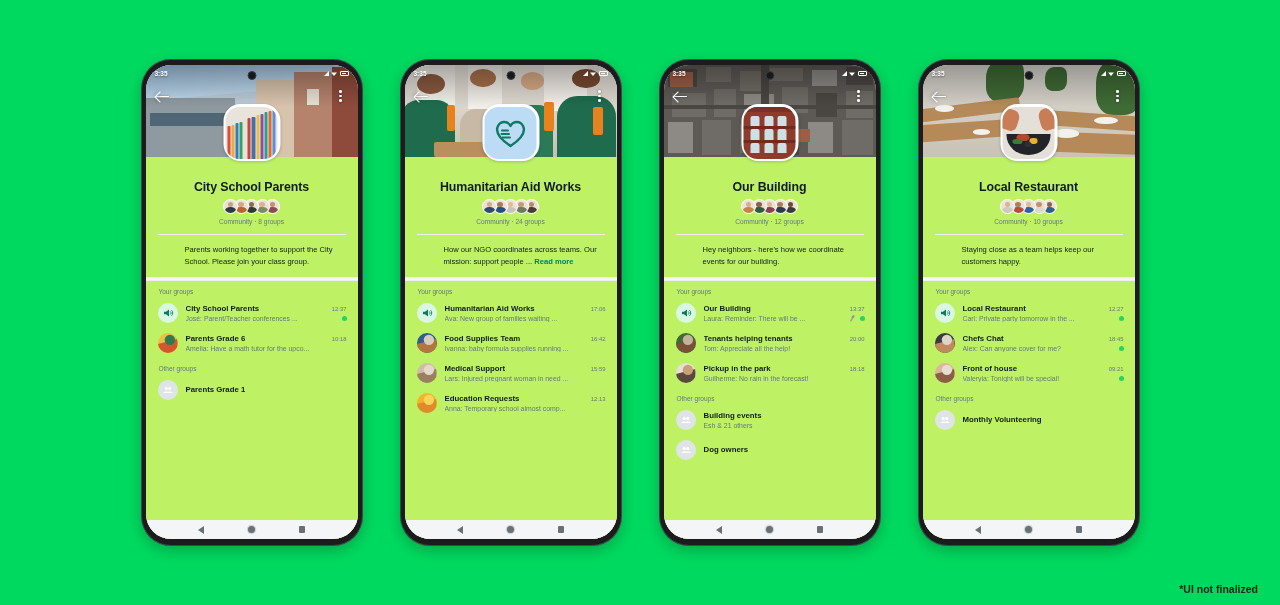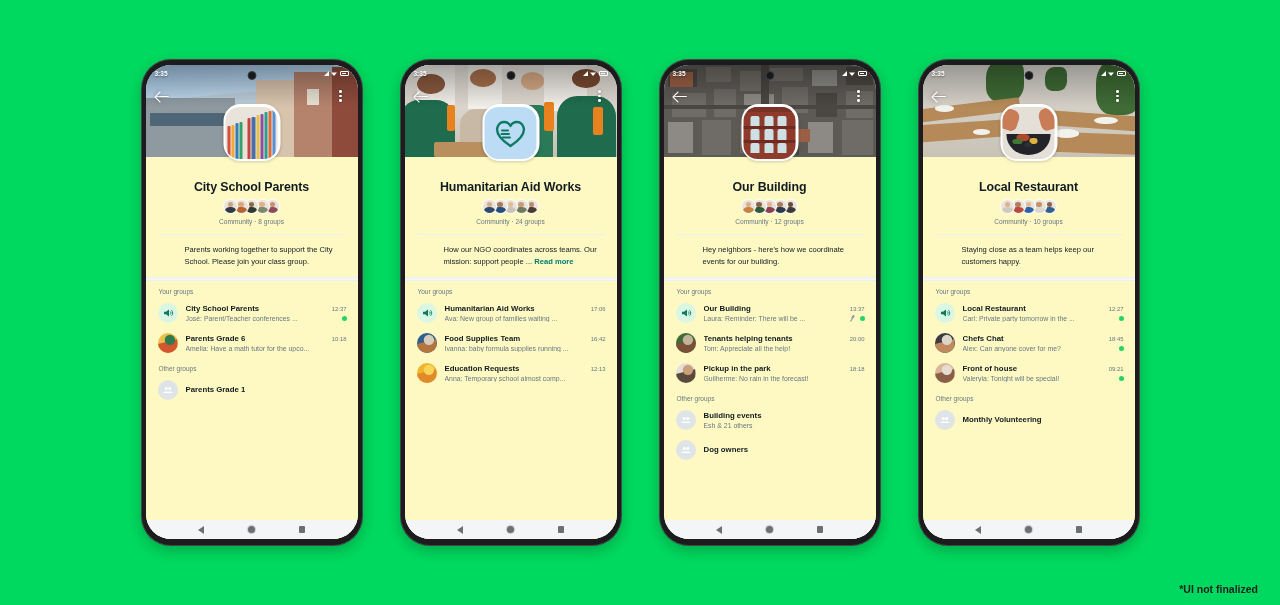--- a/index.html
+++ b/index.html
@@ -136,21 +136,21 @@
   .av-bldg .w{position:absolute;background:#cfe0e4;border-radius:2px 2px 0 0;}
   .av-bldg .band{position:absolute;left:0;right:0;height:3px;background:#6f2b1f;}
 
   
   .av-food{background:#e4e0d8;}
   .av-food .plate{position:absolute;left:8%;right:8%;bottom:6%;height:42%;background:#23242a;border-radius:0 0 50% 50%/0 0 90% 90%;}
   .av-food .hand{position:absolute;background:#c97d57;border-radius:40% 40% 30% 30%;}
   .av-food .veg{position:absolute;border-radius:40%;}
 
   
-  .content { flex:1; background:#fef9c3; overflow:hidden; display:flex; flex-direction:column; }
+  .content { flex:1; background:#bef264; overflow:hidden; display:flex; flex-direction:column; }
   .title-block { padding-top:23px; text-align:center; }
   .comm-title { font-size:12.4px; font-weight:700; color:#111b21; letter-spacing:-.1px; }
   .face-row { display:flex; justify-content:center; margin-top:5px; }
   .face { width:15px;height:15px;border-radius:50%;border:1.4px solid #fff;margin-left:-4.5px;position:relative;overflow:hidden; }
   .face:first-child{margin-left:0;}
   .face .hd{position:absolute;left:27%;top:13%;width:46%;height:42%;border-radius:50%;}
   .face .bd{position:absolute;left:6%;top:55%;width:88%;height:60%;border-radius:46% 46% 0 0;}
   .comm-sub { margin-top:4px; font-size:6.6px; color:#667781; }
 
   .divider { height:1px; background:#eceff1; margin:9px 12px 0; }
@@ -463,20 +463,39 @@
                 <div class="ph1" style="background:#b4763f;clip-path:polygon(0 55%,100% 30%,100% 100%,0 100%)"></div>
                    <div class="ph1" style="background:#d8cdbc;clip-path:circle(26% at 62% 34%)"></div>
               </div>
               <div class="row-body">
                 <div class="row-top">
          <span class="row-name">Food Supplies Team</span>
          <span class="row-time">16:42</span>
        </div>
        <div class="row-bottom">
          <span class="row-msg">Ivanna: baby formula supplies running ...</span>
+         <span class="row-meta">
+           
+           
+         </span>
+       </div>
+              </div>
+            </div>
+            <div class="row">
+              <div class="row-av" style="background: rgb(205, 189, 167);">
+                <div class="ph1" style="background:#9a7f63;clip-path:polygon(0 55%,100% 30%,100% 100%,0 100%)"></div>
+                   <div class="ph1" style="background:#e2d9cb;clip-path:circle(26% at 62% 34%)"></div>
+              </div>
+              <div class="row-body">
+                <div class="row-top">
+         <span class="row-name">Medical Support</span>
+         <span class="row-time">15:59</span>
+       </div>
+       <div class="row-bottom">
+         <span class="row-msg">Lars: Injured pregnant woman in need ...</span>
          <span class="row-meta">
            
            
          </span>
        </div>
               </div>
             </div>
             <div class="row">
               <div class="row-av" style="background: rgb(240, 181, 44);">
                 <div class="ph1" style="background:#e08a2a;clip-path:polygon(0 55%,100% 30%,100% 100%,0 100%)"></div>

